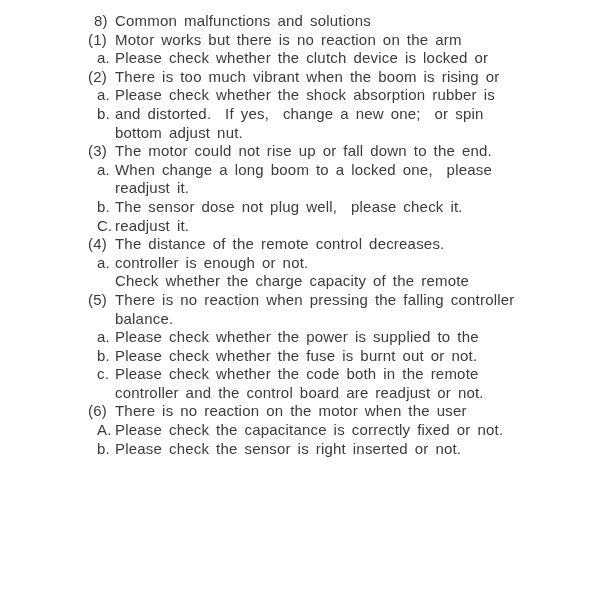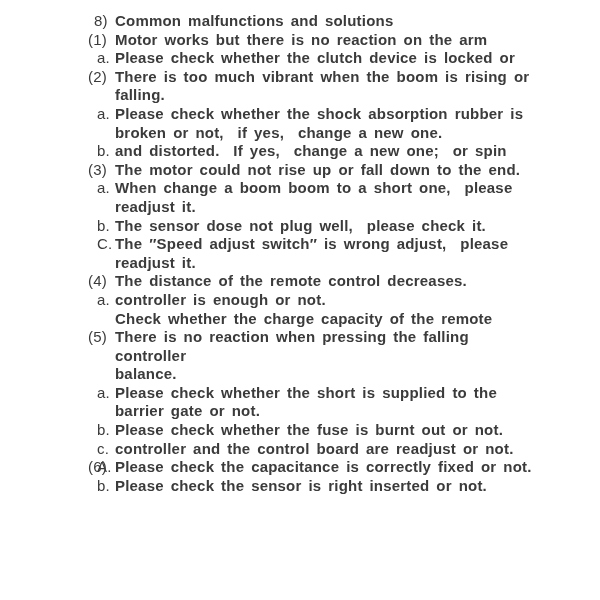--- a/index.html
+++ b/index.html
@@ -22,21 +22,21 @@
     margin-right: 60px;
     font-size: 15px;
     line-height: 18.6px;
     word-spacing: 0.17em;
     letter-spacing: 0.2px;
   }
   .marker { position: absolute; top: 0; white-space: nowrap; }
   .m-heading { left: -21px; }
   .m-num    { left: -27px; }
   .m-letter { left: -18px; }
-  .line { white-space: pre-wrap; font-weight: bold; }
+  .line { white-space: pre-wrap; }
 </style>
 </head>
 <body>
 
 <div class="page">
 
   <div class="doc-item">
     <span class="marker m-heading">8)</span>
     <div class="line">Common malfunctions and solutions</div>
   </div>
@@ -47,53 +47,51 @@
   </div>
 
   <div class="doc-item">
     <span class="marker m-letter">a.</span>
     <div class="line">Please check whether the clutch device is locked or</div>
   </div>
 
   <div class="doc-item">
     <span class="marker m-num">(2)</span>
     <div class="line">There is too much vibrant when the boom is rising or</div>
-    <div class="line">falling.</div>
   </div>
 
   <div class="doc-item">
     <span class="marker m-letter">a.</span>
     <div class="line">Please check whether the shock absorption rubber is</div>
-    <div class="line">broken or not,  if yes,  change a new one.</div>
   </div>
 
   <div class="doc-item">
     <span class="marker m-letter">b.</span>
     <div class="line">and distorted.  If yes,  change a new one;  or spin</div>
+    <div class="line">bottom adjust nut.</div>
   </div>
 
   <div class="doc-item">
     <span class="marker m-num">(3)</span>
     <div class="line">The motor could not rise up or fall down to the end.</div>
   </div>
 
   <div class="doc-item">
     <span class="marker m-letter">a.</span>
-    <div class="line">When change a boom boom to a short one,  please</div>
+    <div class="line">When change a long boom to a locked one,  please</div>
     <div class="line">readjust it.</div>
   </div>
 
   <div class="doc-item">
     <span class="marker m-letter">b.</span>
     <div class="line">The sensor dose not plug well,  please check it.</div>
   </div>
 
   <div class="doc-item">
     <span class="marker m-letter">C.</span>
-    <div class="line">The ″Speed adjust switch″ is wrong adjust,  please</div>
     <div class="line">readjust it.</div>
   </div>
 
   <div class="doc-item">
     <span class="marker m-num">(4)</span>
     <div class="line">The distance of the remote control decreases.</div>
   </div>
 
   <div class="doc-item">
     <span class="marker m-letter">a.</span>
@@ -102,36 +100,37 @@
   </div>
 
   <div class="doc-item">
     <span class="marker m-num">(5)</span>
     <div class="line">There is no reaction when pressing the falling controller</div>
     <div class="line">balance.</div>
   </div>
 
   <div class="doc-item">
     <span class="marker m-letter">a.</span>
-    <div class="line">Please check whether the short is supplied to the</div>
-    <div class="line">barrier gate or not.</div>
+    <div class="line">Please check whether the power is supplied to the</div>
   </div>
 
   <div class="doc-item">
     <span class="marker m-letter">b.</span>
     <div class="line">Please check whether the fuse is burnt out or not.</div>
   </div>
 
   <div class="doc-item">
     <span class="marker m-letter">c.</span>
+    <div class="line">Please check whether the code both in the remote</div>
     <div class="line">controller and the control board are readjust or not.</div>
   </div>
 
   <div class="doc-item">
     <span class="marker m-num">(6)</span>
+    <div class="line">There is no reaction on the motor when the user</div>
   </div>
 
   <div class="doc-item">
     <span class="marker m-letter">A.</span>
     <div class="line">Please check the capacitance is correctly fixed or not.</div>
   </div>
 
   <div class="doc-item">
     <span class="marker m-letter">b.</span>
     <div class="line">Please check the sensor is right inserted or not.</div>

